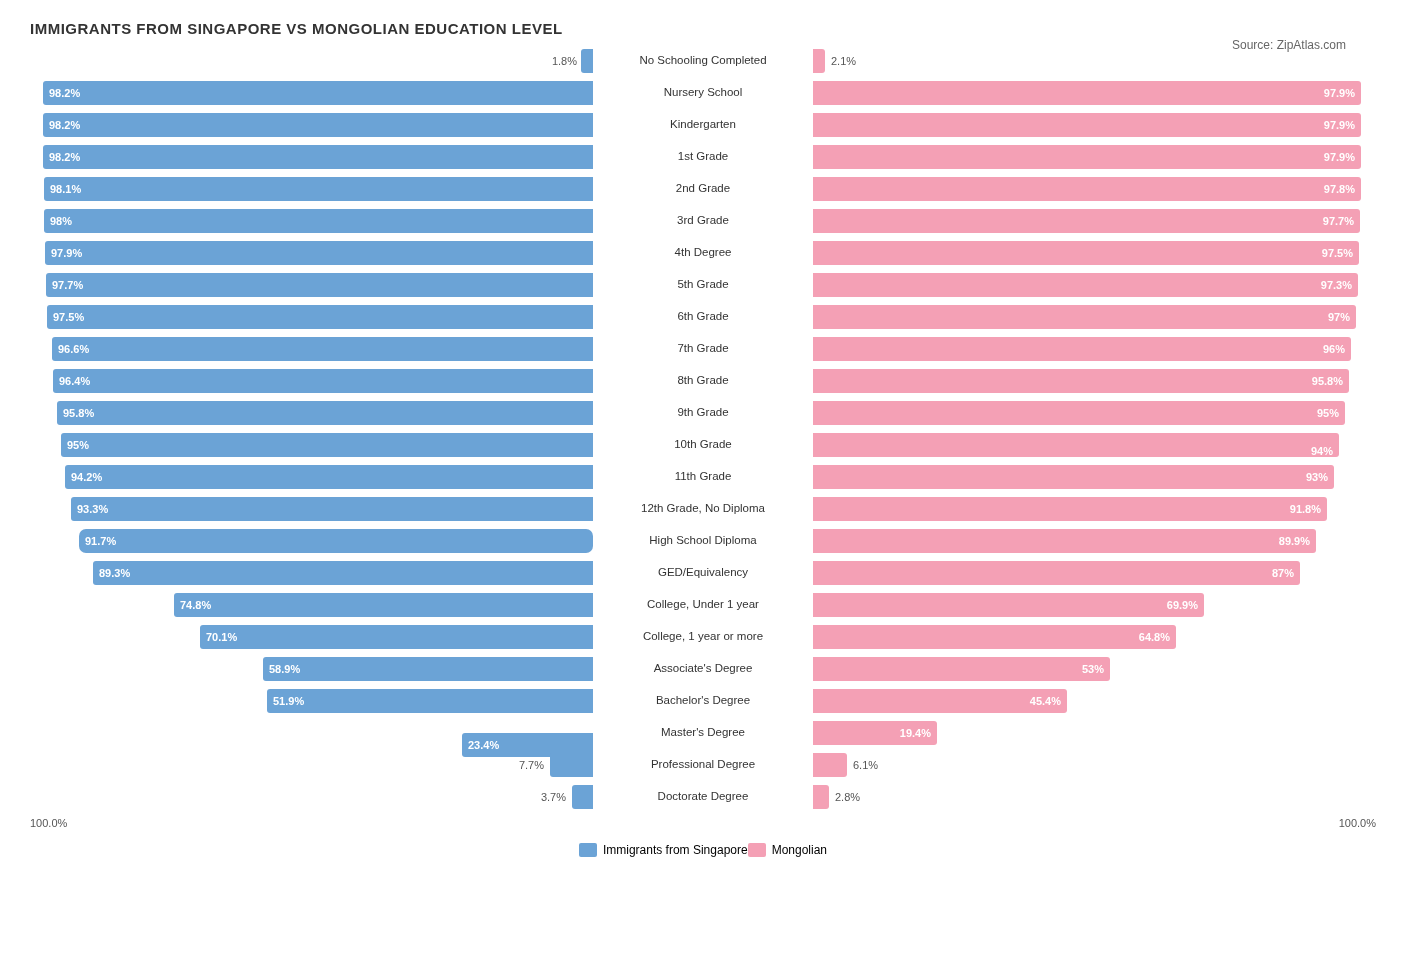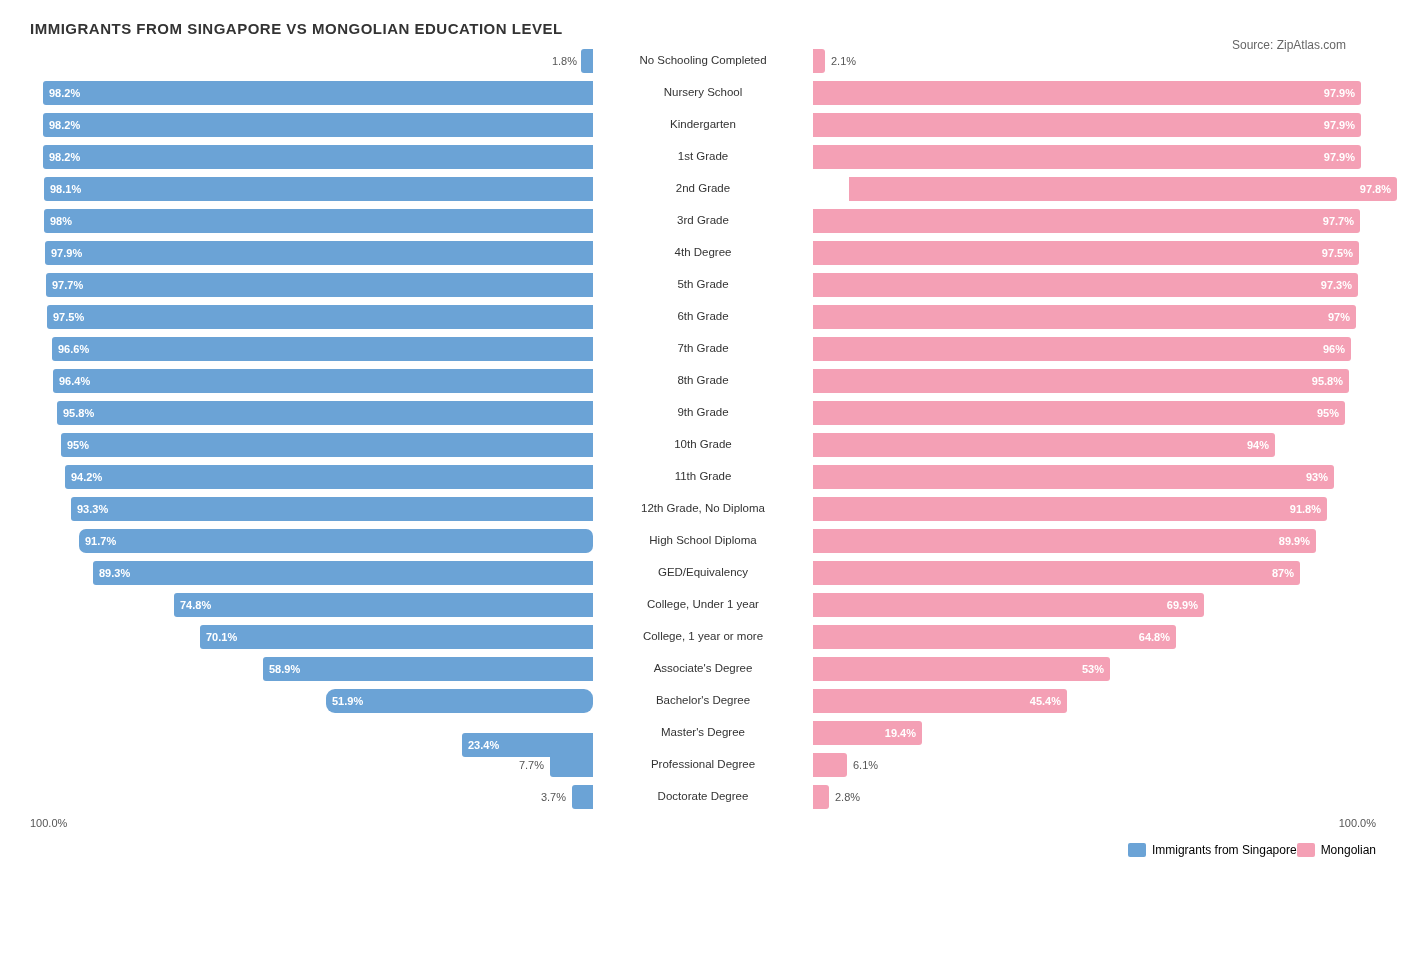--- a/index.html
+++ b/index.html
@@ -101,21 +101,21 @@
     }
     .out-right {
       font-size: 11px;
       color: #555;
       position: absolute;
       left: calc(100% + 4px);
       white-space: nowrap;
     }
     .legend {
       display: flex;
-      justify-content: flex-end;
+      justify-content: center;
       margin-top: 14px;
       font-size: 12px;
     }
     .legend-item {
       display: flex;
       align-items: center;
       gap: 6px;
     }
     .legend-box {
       width: 18px;
@@ -202,21 +202,21 @@
     </div>
     <div class="row-wrapper">
       <div class="left-bar-container">
         <div class="blue-bar" style="width:549px;">
           <span class="lv">98.1%</span>
         </div>
 
       </div>
       <div class="center-label">2nd Grade</div>
       <div class="right-bar-container">
-        <div class="pink-bar" style="width: 548px; justify-content: flex-end; margin-left: 36px;">
+        <div class="pink-bar" style="width: 548px; justify-content: flex-end;">
           <span class="rv" style="margin-left:auto;">97.8%</span>
         </div>
 
       </div>
     </div>
     <div class="row-wrapper">
       <div class="left-bar-container">
         <div class="blue-bar" style="width:549px;">
           <span class="lv">98%</span>
         </div>
@@ -322,21 +322,21 @@
     </div>
     <div class="row-wrapper">
       <div class="left-bar-container">
         <div class="blue-bar" style="width:532px;">
           <span class="lv">95%</span>
         </div>
 
       </div>
       <div class="center-label">10th Grade</div>
       <div class="right-bar-container">
-        <div class="pink-bar" style="width: 462px; justify-content: flex-end;">
+        <div class="pink-bar" style="width: 526px; justify-content: flex-end; align-items: flex-end;">
           <span class="rv" style="margin-left:auto;">94%</span>
         </div>
 
       </div>
     </div>
     <div class="row-wrapper">
       <div class="left-bar-container">
         <div class="blue-bar" style="width:528px;">
           <span class="lv">94.2%</span>
         </div>
@@ -435,21 +435,21 @@
       <div class="center-label">Associate's Degree</div>
       <div class="right-bar-container">
         <div class="pink-bar" style="width: 297px; justify-content: flex-end;">
           <span class="rv" style="margin-left:auto;">53%</span>
         </div>
 
       </div>
     </div>
     <div class="row-wrapper">
       <div class="left-bar-container">
-        <div class="blue-bar" style="width:267px;border-radius:9px;">
+        <div class="blue-bar" style="width:326px;">
           <span class="lv">51.9%</span>
         </div>
 
       </div>
       <div class="center-label">Bachelor's Degree</div>
       <div class="right-bar-container">
         <div class="pink-bar" style="width: 254px; justify-content: flex-end;">
           <span class="rv" style="margin-left:auto;">45.4%</span>
         </div>
 
@@ -457,21 +457,21 @@
     </div>
     <div class="row-wrapper">
       <div class="left-bar-container">
         <div class="blue-bar" style="width:131px;margin-top:24px;">
           <span class="lv">23.4%</span>
         </div>
 
       </div>
       <div class="center-label">Master's Degree</div>
       <div class="right-bar-container">
-        <div class="pink-bar" style="width: 109px; justify-content: flex-end; text-align: right;">
+        <div class="pink-bar" style="width: 124px; justify-content: flex-end; text-align: right;">
           <span class="rv" style="margin-left:auto;">19.4%</span>
         </div>
 
       </div>
     </div>
     <div class="row-wrapper">
       <div class="left-bar-container">
         <div class="blue-bar" style="width:43px;">
           
         </div>

